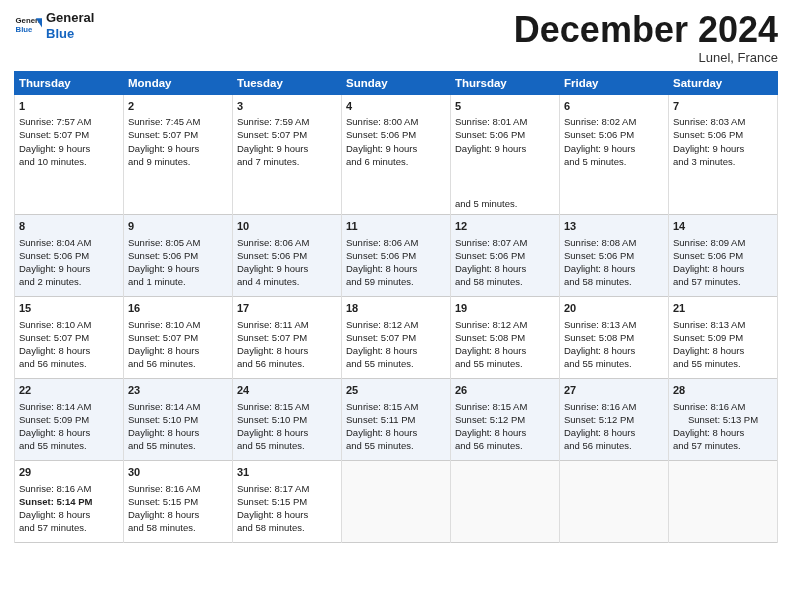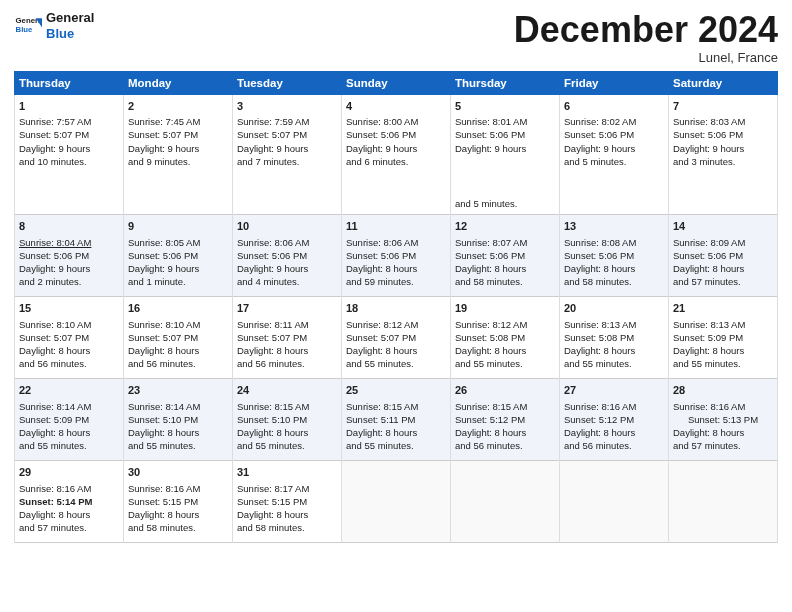--- a/index.html
+++ b/index.html
@@ -178,21 +178,21 @@
             <span class="day-num">7</span>
             <span style="display: block;">Sunrise: 8:03 AM</span>
             <span style="display: block;">Sunset: 5:06 PM</span>
             <span style="display: block;">Daylight: 9 hours</span>
             <span style="display: block;">and 3 minutes.</span>
           </td>
         </tr>
         <tr>
           <td>
             <span class="day-num">8</span>
-            <span style="display: block; text-decoration: underline;">Sunrise: 8:04 AM</span>
+            <span style="display: block;">Sunrise: 8:04 AM</span>
             <span style="display: block;">Sunset: 5:06 PM</span>
             <span style="display: block;">Daylight: 9 hours</span>
             <span style="display: block;">and 2 minutes.</span>
           </td>
           <td>
             <span class="day-num">9</span>
             <span style="display: block;">Sunrise: 8:05 AM</span>
             <span style="display: block;">Sunset: 5:06 PM</span>
             <span style="display: block;">Daylight: 9 hours</span>
             <span style="display: block;">and 1 minute.</span>

